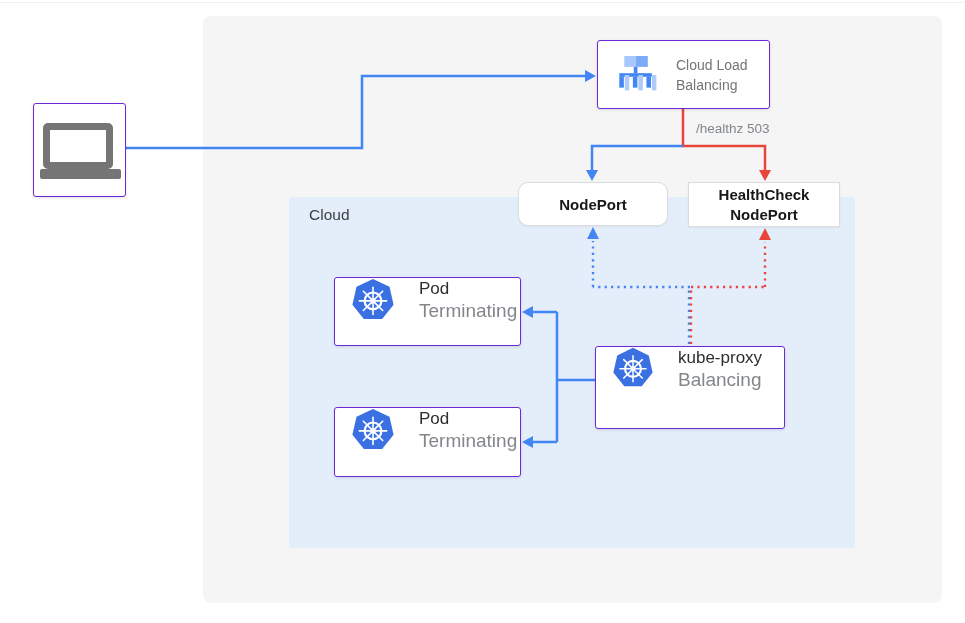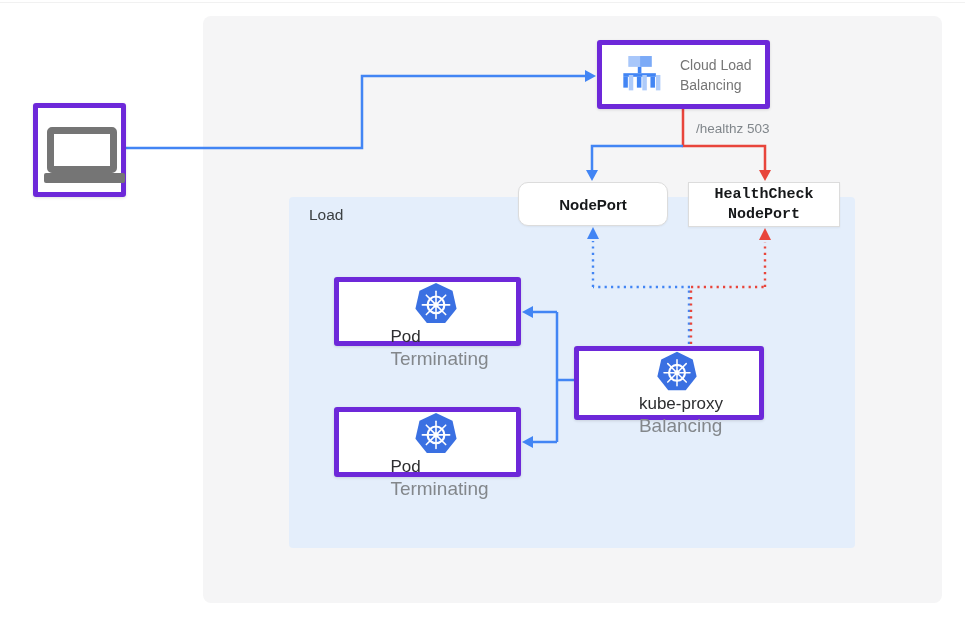--- a/index.html
+++ b/index.html
@@ -6,59 +6,59 @@
   body{font-family:"Liberation Sans","DejaVu Sans",sans-serif;-webkit-font-smoothing:antialiased;}
   .canvas{position:relative;width:965px;height:623px;background:#fff;overflow:hidden;}
   .top-edge{position:absolute;left:0;top:2px;width:100%;height:1px;background:#f1f1f1;}
 
   .gray-panel{position:absolute;left:203px;top:16px;width:739px;height:587px;
     background:#f5f5f6;border-radius:8px;}
   .nodes-panel{position:absolute;left:289px;top:197px;width:566px;height:351px;
     background:#e4eefb;border-radius:4px;}
   .nodes-label{position:absolute;left:309px;top:206px;font-size:15.5px;color:#3c4043;}
 
-  .card{position:absolute;background:#fff;border:5px solid #6d28d9;border-radius:3px;
+  .card{position:absolute;background:#fff;border:1px solid #6d28d9;border-radius:3px;
     box-shadow:0 1px 3px rgba(0,0,0,.12);box-sizing:border-box;}
   .laptop-card{left:33px;top:103px;width:93px;height:94px;}
   .laptop-screen{position:absolute;left:9px;top:19px;width:70px;height:46px;box-sizing:border-box;
     border:7px solid #757575;border-radius:5px;background:#fff;}
   .laptop-base{position:absolute;left:6px;top:65px;width:81px;height:10px;background:#757575;border-radius:2px;}
 
   .clb-card{left:597px;top:40px;width:173px;height:69px;display:flex;align-items:center;}
   .clb-icon{margin-left:15px;flex:0 0 auto;}
   .clb-text{margin-left:16px;width:84px;font-size:14px;line-height:20px;color:#757575;}
 
   .healthz{position:absolute;left:696px;top:121px;font-size:13.5px;font-weight:400;color:#80868b;}
 
   .port-box{position:absolute;background:#fff;border:1px solid #dcdcdc;box-sizing:border-box;
     display:flex;align-items:center;justify-content:center;text-align:center;
     font-weight:700;font-size:15px;color:#16181a;box-shadow:0 1px 2px rgba(0,0,0,.05);}
   .nodeport-box{left:518px;top:182px;width:150px;height:44px;border-radius:10px;}
   .hc-box{left:688px;top:182px;width:152px;height:45px;line-height:20px;}
-  .hc-box span{display:block;width:116px;font-family:Liberation Mono, monospace;}
+  .hc-box span{display:block;width:116px;}
 
-  .entity-card{display:flex;align-items:center;flex-direction:column;}
+  .entity-card{display:flex;}
   .pod1-card{left:334px;top:277px;width:187px;height:69px;}
   .pod2-card{left:334px;top:407px;width:187px;height:70px;}
-  .kp-card{left:574px;top:346px;width:190px;height:74px;}
+  .kp-card{left:595px;top:346px;width:190px;height:83px;}
   .entity-icon{margin-left:16px;flex:0 0 auto;}
   .entity-text{margin-left:24px;}
   .entity-title{font-size:17px;line-height:22px;color:#2d2e30;}
   .entity-sub{font-size:19px;line-height:22px;color:#83878b;}
 
   svg.connectors{position:absolute;left:0;top:0;pointer-events:none;}
 </style>
 </head>
 <body>
 
 <div class="canvas">
   <div class="top-edge"></div>
   <div class="gray-panel"></div>
   <div class="nodes-panel"></div>
-  <div class="nodes-label">Load</div>
+  <div class="nodes-label">Cloud</div>
 
   <svg class="connectors" width="965" height="623" viewBox="0 0 965 623">
 
     <g>
       <polyline points="126,148 362,148 362,76 586,76" fill="none" stroke="#4285f4" stroke-width="2.5"></polyline>
       <polygon points="596,76 585,70 585,82" fill="#4285f4"></polygon>
     </g>
 
     <g>
       <polyline points="683,109 683,146 765,146 765,171" fill="none" stroke="#e8453b" stroke-width="2.5"></polyline>

